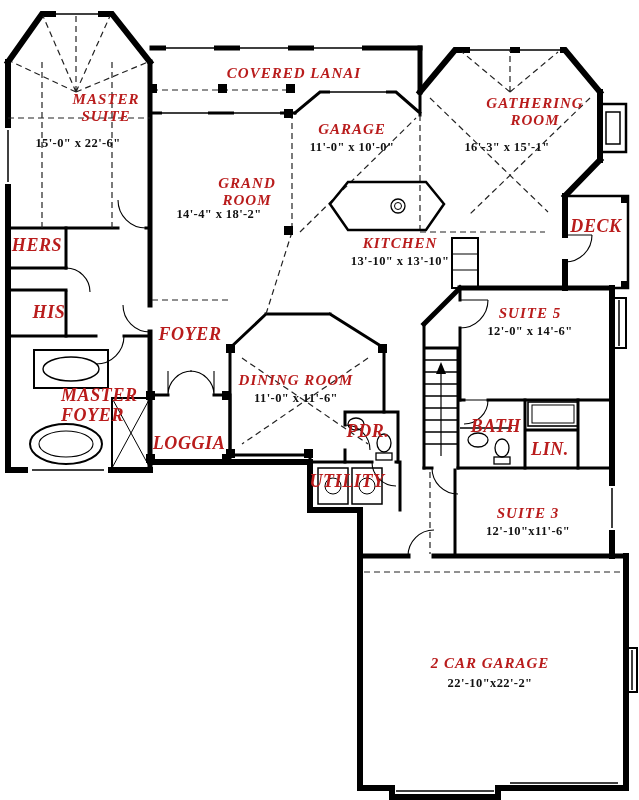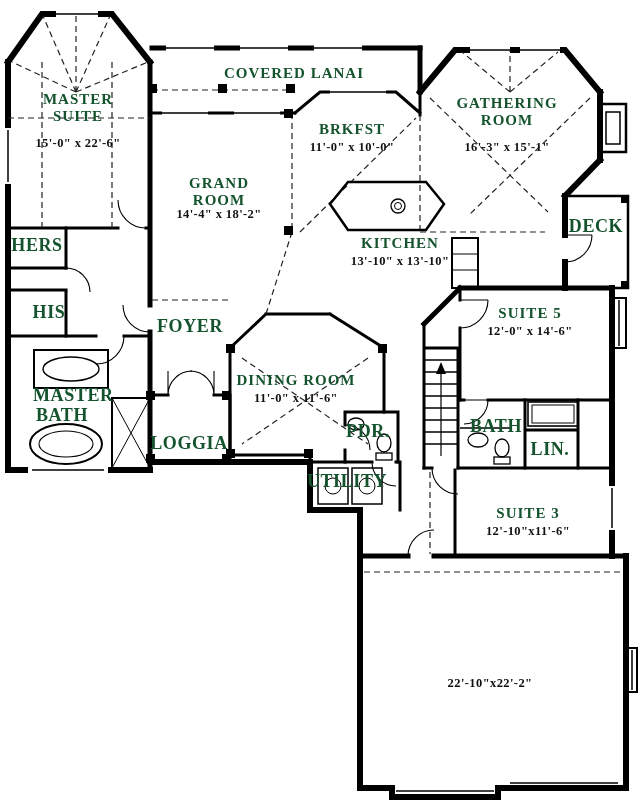--- a/index.html
+++ b/index.html
@@ -1,22 +1,22 @@
 <!DOCTYPE html>
 <html><head>
 <meta charset="utf-8">
 <style>
   html,body{margin:0;padding:0;background:#ffffff;}
   .plan{position:relative;width:639px;height:800px;background:#ffffff;
         font-family:"Liberation Serif",serif;color:#111;overflow:hidden;}
   .plan svg{position:absolute;left:0;top:0;}
   .lbl{position:absolute;transform:translate(-50%,-50%);text-align:center;
        font-weight:700;font-size:15px;letter-spacing:1px;line-height:1.12;
-       white-space:nowrap;color:#14532d;}
-  .lbl.wrap{white-space:normal;}
+       white-space:nowrap;color:#b91c1c;font-style:italic;}
+  .lbl.wrap{white-space:normal;margin-left:28px;}
   .lbl.sm{font-size:18px;letter-spacing:0.6px;}
   .dim{position:absolute;transform:translate(-50%,-50%);text-align:center;
        font-weight:700;font-size:12.5px;letter-spacing:0.4px;white-space:nowrap;color:#111;}
 </style>
 </head>
 <body>
 
 <div class="plan">
 
 <svg width="639" height="800" viewBox="0 0 639 800">
@@ -196,54 +196,55 @@
     <rect x="621" y="196" width="7" height="7"></rect>
     <rect x="621" y="281" width="7" height="7"></rect>
   </g>
 </svg>
 
   <div class="lbl wrap" style="left:78px;top:108px;width:84px">MASTER SUITE</div>
   <div class="dim" style="left:78px;top:143px">15'-0" x 22'-6"</div>
 
   <div class="lbl" style="left:294px;top:73px">COVERED LANAI</div>
 
-  <div class="lbl" style="left:352px;top:129px">BRKFST</div>
+  <div class="lbl" style="left:352px;top:129px">GARAGE</div>
   <div class="dim" style="left:352px;top:147px">11'-0" x 10'-0"</div>
 
   <div class="lbl wrap" style="left:507px;top:112px;width:110px">GATHERING ROOM</div>
   <div class="dim" style="left:507px;top:147px">16'-3" x 15'-1"</div>
 
   <div class="lbl wrap" style="left:219px;top:192px;width:76px">GRAND ROOM</div>
   <div class="dim" style="left:219px;top:214px">14'-4" x 18'-2"</div>
 
   <div class="lbl" style="left:400px;top:243px">KITCHEN</div>
   <div class="dim" style="left:400px;top:261px">13'-10" x 13'-10"</div>
 
   <div class="lbl sm" style="left:596px;top:226px">DECK</div>
 
   <div class="lbl sm" style="left:37px;top:245px">HERS</div>
   <div class="lbl sm" style="left:49px;top:312px">HIS</div>
 
   <div class="lbl" style="left:530px;top:313px">SUITE 5</div>
   <div class="dim" style="left:530px;top:331px">12'-0" x 14'-6"</div>
 
-  <div class="lbl sm" style="left:190px;top:326px">FOYER</div>
-
-  <div class="lbl sm wrap" style="left:62px;top:405px;width:58px">MASTER BATH</div>
+  <div class="lbl sm" style="left:190px;top:334px">FOYER</div>
+
+  <div class="lbl sm wrap" style="left:62px;top:405px;width:58px">MASTER FOYER</div>
 
   <div class="lbl" style="left:296px;top:380px">DINING ROOM</div>
   <div class="dim" style="left:296px;top:398px">11'-0" x 11'-6"</div>
 
   <div class="lbl sm" style="left:189px;top:443px">LOGGIA</div>
 
   <div class="lbl sm" style="left:368px;top:431px">PDR.</div>
 
   <div class="lbl sm" style="left:496px;top:426px">BATH</div>
   <div class="lbl sm" style="left:550px;top:449px">LIN.</div>
 
   <div class="lbl sm" style="left:347px;top:481px">UTILITY</div>
 
   <div class="lbl" style="left:528px;top:513px">SUITE 3</div>
   <div class="dim" style="left:528px;top:531px">12'-10"x11'-6"</div>
 
+  <div class="lbl" style="left:490px;top:663px">2 CAR GARAGE</div>
   <div class="dim" style="left:490px;top:683px">22'-10"x22'-2"</div>
 
 </div>
 
 </body></html>

